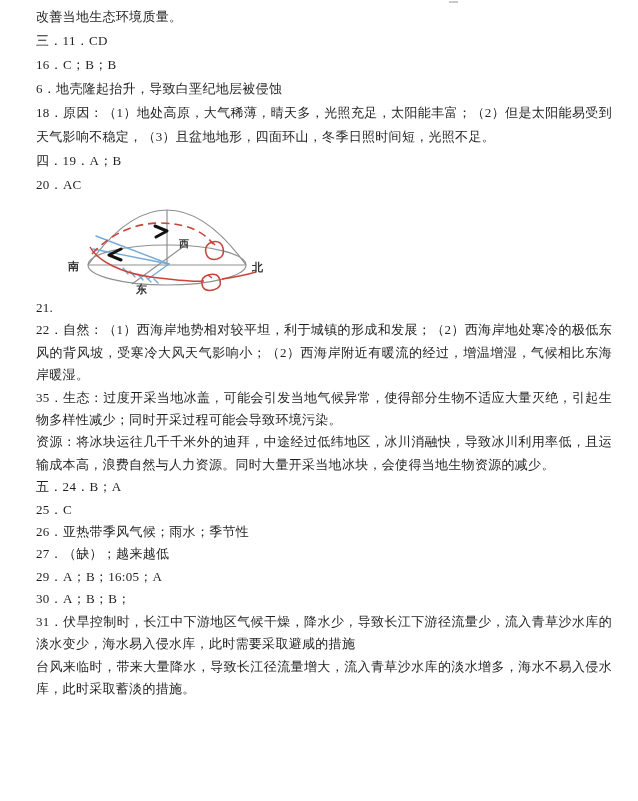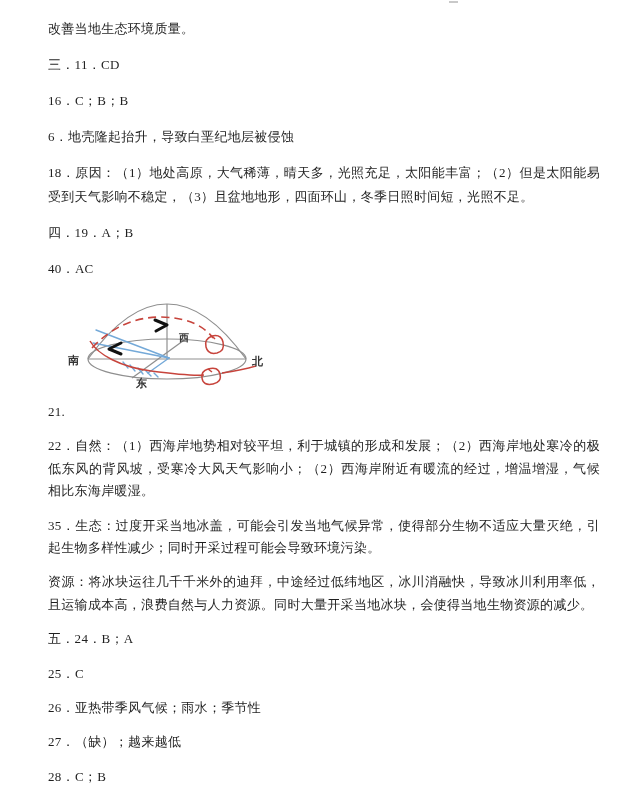--- a/index.html
+++ b/index.html
@@ -2,39 +2,39 @@
 <html><head>
 <meta charset="utf-8">
 <style>
   html,body{margin:0;padding:0;}
   body{
     width:638px;height:801px;overflow:hidden;background:#ffffff;
     font-family:"Liberation Serif","DejaVu Serif",serif;
     color:#1f1f1f;position:relative;
   }
   .page{padding:5px 26px 0 36px;}
-  .ln{margin:12px;font-size:13px;line-height:24px;letter-spacing:0.3px;}
+  .ln{margin:0;font-size:13px;line-height:24px;letter-spacing:0.3px;}
   .ln.b{line-height:22.4px;font-family:Liberation Serif, serif;}
   .just{text-align:justify;text-justify:inter-character;}
   .figure-wrap{margin:2px 0 2px 30px;height:96px;}
   .artifact{position:absolute;left:449px;top:1px;width:9px;height:2px;background:#c9c9c9;}
   svg text{font-family:"Liberation Serif","DejaVu Serif",serif;font-weight:bold;}
 </style>
 </head>
 <body>
 
 <div class="page">
 
   <p class="ln">改善当地生态环境质量。</p>
   <p class="ln">三．11．CD</p>
   <p class="ln">16．C；B；B</p>
   <p class="ln">6．地壳隆起抬升，导致白垩纪地层被侵蚀</p>
   <p class="ln just">18．原因：（1）地处高原，大气稀薄，晴天多，光照充足，太阳能丰富；（2）但是太阳能易受到天气影响不稳定，（3）且盆地地形，四面环山，冬季日照时间短，光照不足。</p>
   <p class="ln">四．19．A；B</p>
-  <p class="ln">40．AC</p>
+  <p class="ln">20．AC</p>
 
   <div class="figure-wrap">
     <svg width="235" height="96" viewBox="0 0 235 96">
 
       <ellipse cx="101" cy="66" rx="79" ry="20" fill="none" stroke-width="1.2" stroke="#8f8f8f"></ellipse>
       <path d="M22,66 Q101,-44 180,66" fill="none" stroke-width="1.2" stroke="#8f8f8f"></path>
       <line x1="101" y1="11" x2="101" y2="66" stroke-width="1.2" stroke="#8f8f8f"></line>
       <line x1="22" y1="66" x2="180" y2="66" stroke-width="1.2" stroke="#8f8f8f"></line>
       <line x1="121" y1="45" x2="66" y2="85" stroke-width="1.2" stroke="#8f8f8f"></line>
 
@@ -66,20 +66,20 @@
   </div>
 
   <p class="ln b">21.</p>
   <p class="ln b just">22．自然：（1）西海岸地势相对较平坦，利于城镇的形成和发展；（2）西海岸地处寒冷的极低东风的背风坡，受寒冷大风天气影响小；（2）西海岸附近有暖流的经过，增温增湿，气候相比东海岸暖湿。</p>
   <p class="ln b just">35．生态：过度开采当地冰盖，可能会引发当地气候异常，使得部分生物不适应大量灭绝，引起生物多样性减少；同时开采过程可能会导致环境污染。</p>
   <p class="ln b just">资源：将冰块运往几千千米外的迪拜，中途经过低纬地区，冰川消融快，导致冰川利用率低，且运输成本高，浪费自然与人力资源。同时大量开采当地冰块，会使得当地生物资源的减少。</p>
   <p class="ln b">五．24．B；A</p>
   <p class="ln b">25．C</p>
   <p class="ln b">26．亚热带季风气候；雨水；季节性</p>
   <p class="ln b">27．（缺）；越来越低</p>
-  <p class="ln b">28．C；B</p>
   <p class="ln b">29．A；B；16:05；A</p>
   <p class="ln b">30．A；B；B；</p>
+  <p class="ln b just">31．伏旱控制时，长江中下游地区气候干燥，降水少，导致长江下游径流量少，流入青草沙水库的淡水变少，海水易入侵水库，此时需要采取避咸的措施</p>
   <p class="ln b just">台风来临时，带来大量降水，导致长江径流量增大，流入青草沙水库的淡水增多，海水不易入侵水库，此时采取蓄淡的措施。</p>
 
 </div>
 
 <div class="artifact"></div>
 
 </body></html>

